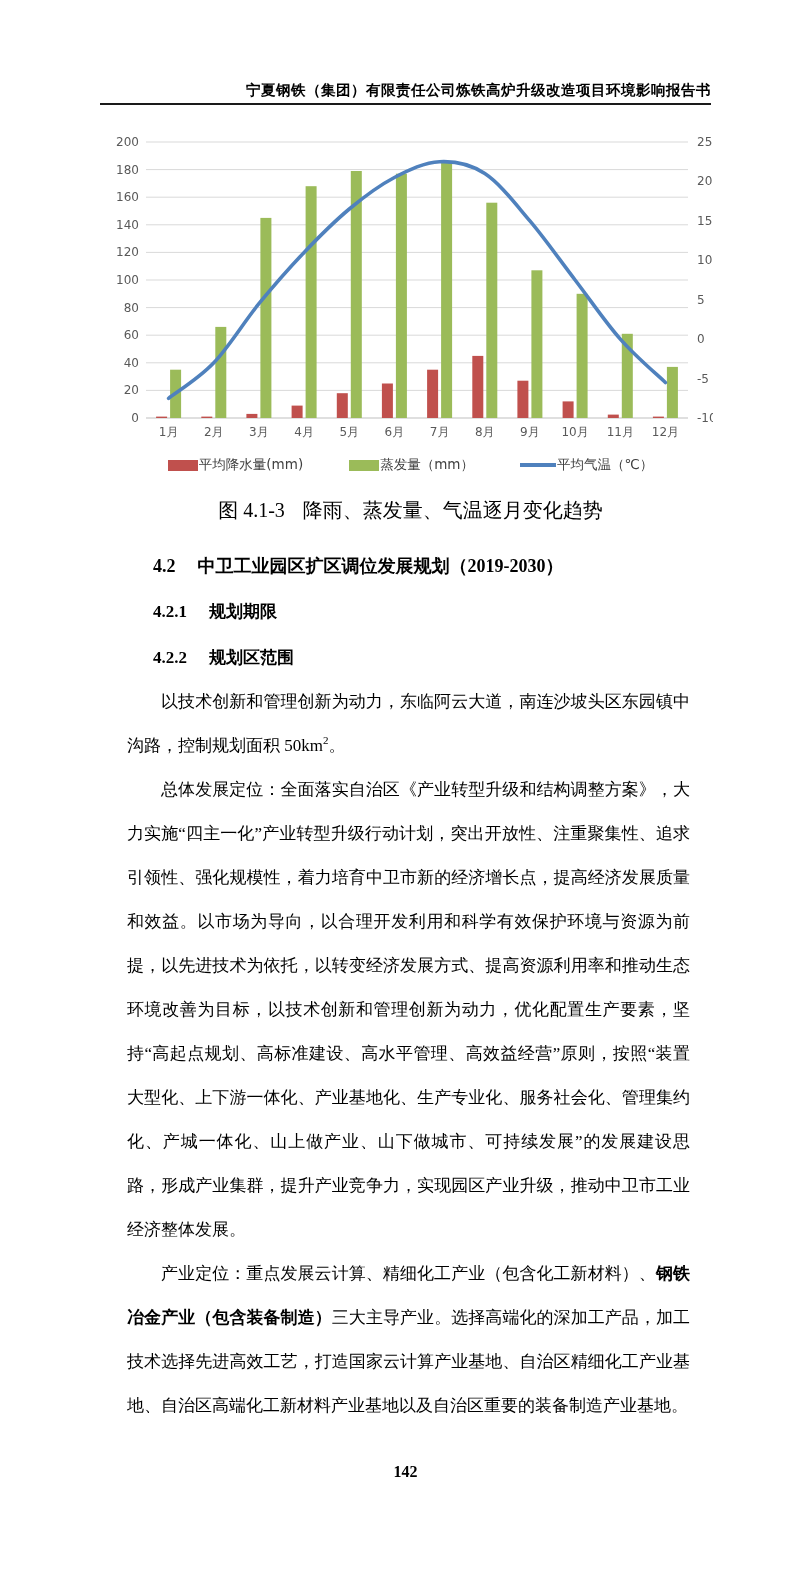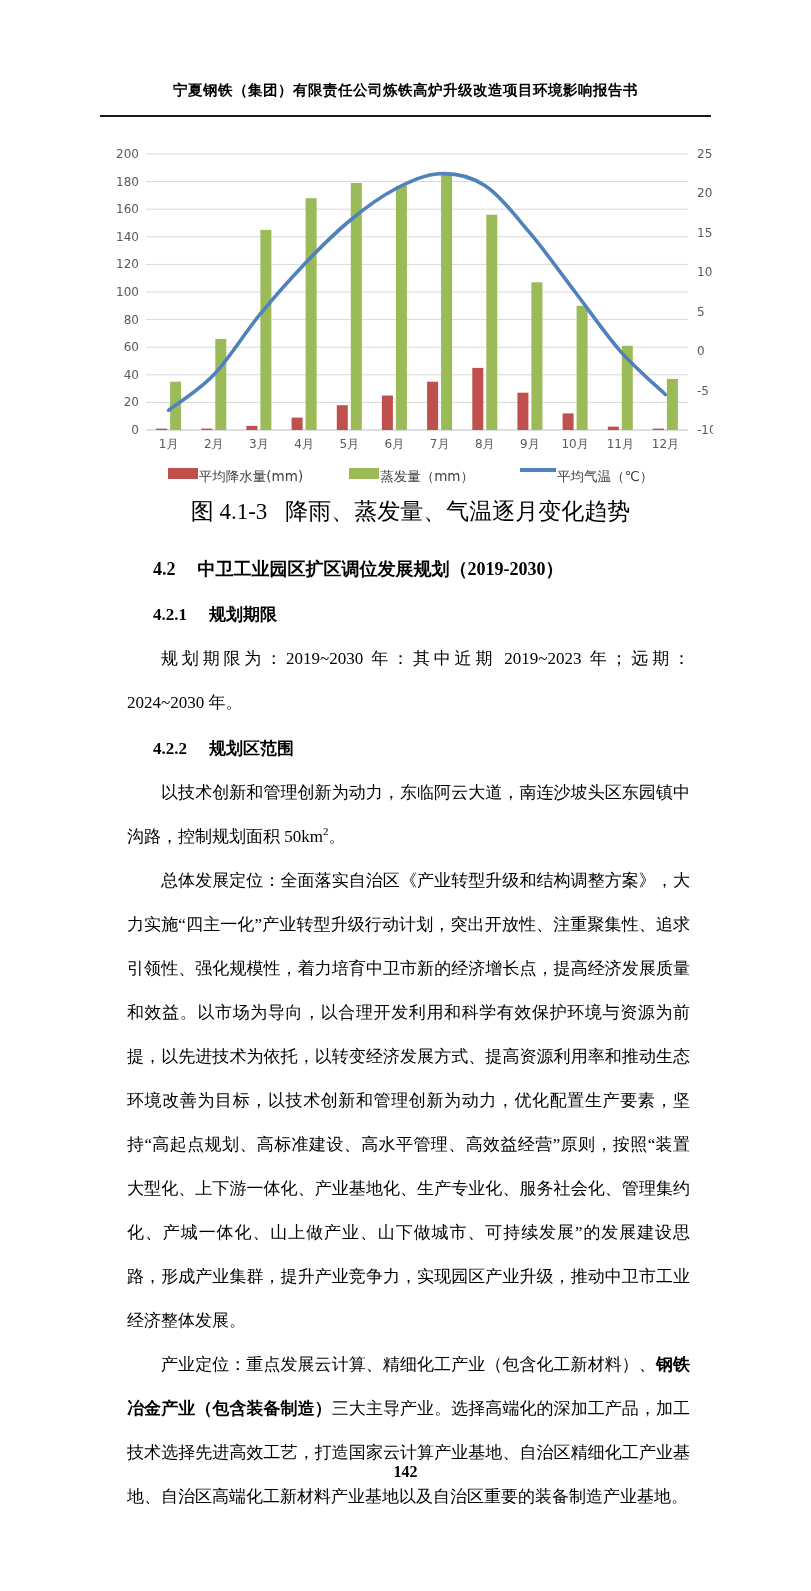--- a/index.html
+++ b/index.html
@@ -8,48 +8,48 @@
     width:811px;height:1591px;
     margin:0 auto;
     background:#ffffff;
     font-family:"Liberation Serif","DejaVu Serif",serif;
     color:#000;
     overflow:hidden;
   }
   .doc-header{
     margin:0 100px;
     padding-top:81px;
-    padding-bottom:15px;
-    text-align:center;
+    padding-bottom:3px;
+    text-align:right;
     border-bottom:2px solid #1a1a1a;
     font-weight:700;
     font-size:14.5px;
     letter-spacing:.5px;
     font-family:Liberation Mono, monospace;
   }
   .chart-wrap{margin:30px 0 0 108px;width:605px;}
   .chart-wrap svg{display:block;}
   .chart-wrap text{
     font-family:"DejaVu Sans","Liberation Sans",sans-serif;
     font-size:12px;
     fill:#595959;
   }
   .legend{
     display:flex;justify-content:center;align-items:center;gap:46px;
     margin-top:9px;
     font-size:13.5px;color:#3f3f3f;
     font-family:"DejaVu Sans","Liberation Sans",sans-serif;
   }
-  .legend-item{display:flex;gap:1px;}
+  .legend-item{display:flex;align-items:center;gap:1px;}
   .swatch{width:30px;height:11px;display:inline-block;}
   .line-swatch{width:36px;height:4px;display:inline-block;}
   .caption{
     text-align:center;
-    font-size:23px;
-    margin-top:10px;
+    font-size:20px;
+    margin-top:23px;
   }
   .caption .cap-no{margin-right:18px;}
   .content{
     margin:20px 121px 0 127px;
     width:563px;
     font-size:17px;
     line-height:44px;
     text-align:justify;
   }
   .h2{font-weight:700;font-size:18px;padding-left:26px;margin:4px 0 0;}
@@ -166,21 +166,20 @@
   <div class="content">
 
     <div class="h2">
       <span class="sec-no">4.2</span><span>中卫工业园区扩区调位发展规划（2019-2030）</span>
     </div>
 
     <div class="h3">
       <span class="sec-no">4.2.1</span><span>规划期限</span>
     </div>
 
-    <p class="para">规划期限为：2019~2030 年：其中近期 2019~2023 年；远期：2024~2030 年。</p>
 
     <div class="h3">
       <span class="sec-no">4.2.2</span><span>规划区范围</span>
     </div>
 
     <p class="para"><span>以技术创新和管理创新为动力，东临阿云大道，南连沙坡头区东园镇中沟路，控制规划面积 50km</span><sup>2</sup><span>。</span></p>
 
 
     <p class="para">总体发展定位：全面落实自治区《产业转型升级和结构调整方案》，大力实施“四主一化”产业转型升级行动计划，突出开放性、注重聚集性、追求引领性、强化规模性，着力培育中卫市新的经济增长点，提高经济发展质量和效益。以市场为导向，以合理开发利用和科学有效保护环境与资源为前提，以先进技术为依托，以转变经济发展方式、提高资源利用率和推动生态环境改善为目标，以技术创新和管理创新为动力，优化配置生产要素，坚持“高起点规划、高标准建设、高水平管理、高效益经营”原则，按照“装置大型化、上下游一体化、产业基地化、生产专业化、服务社会化、管理集约化、产城一体化、山上做产业、山下做城市、可持续发展”的发展建设思路，形成产业集群，提升产业竞争力，实现园区产业升级，推动中卫市工业经济整体发展。</p>
 

